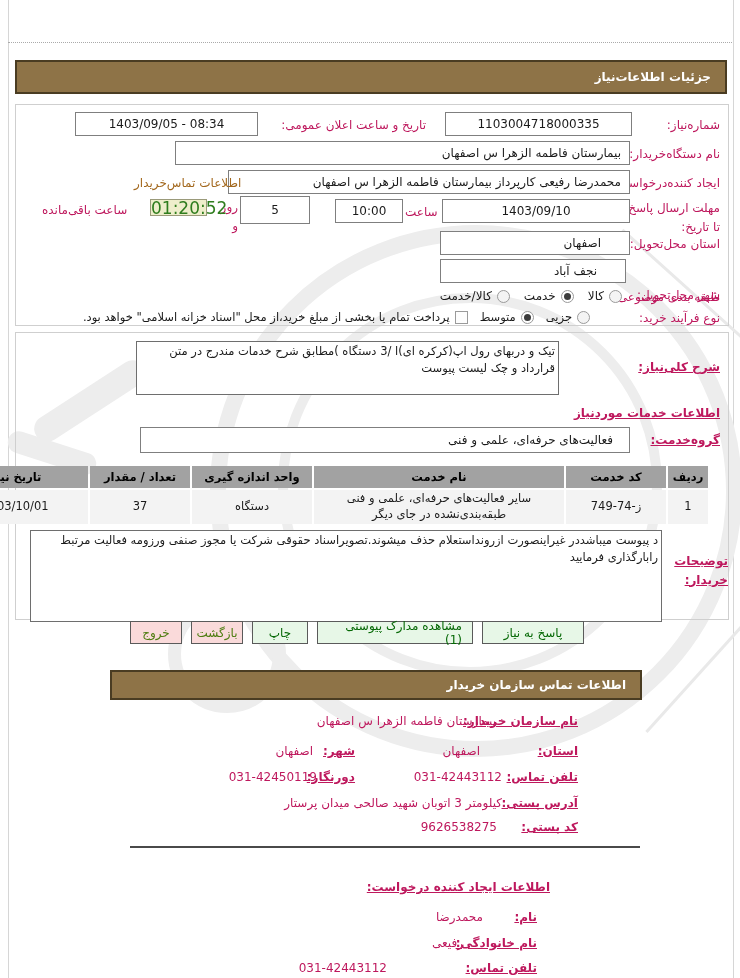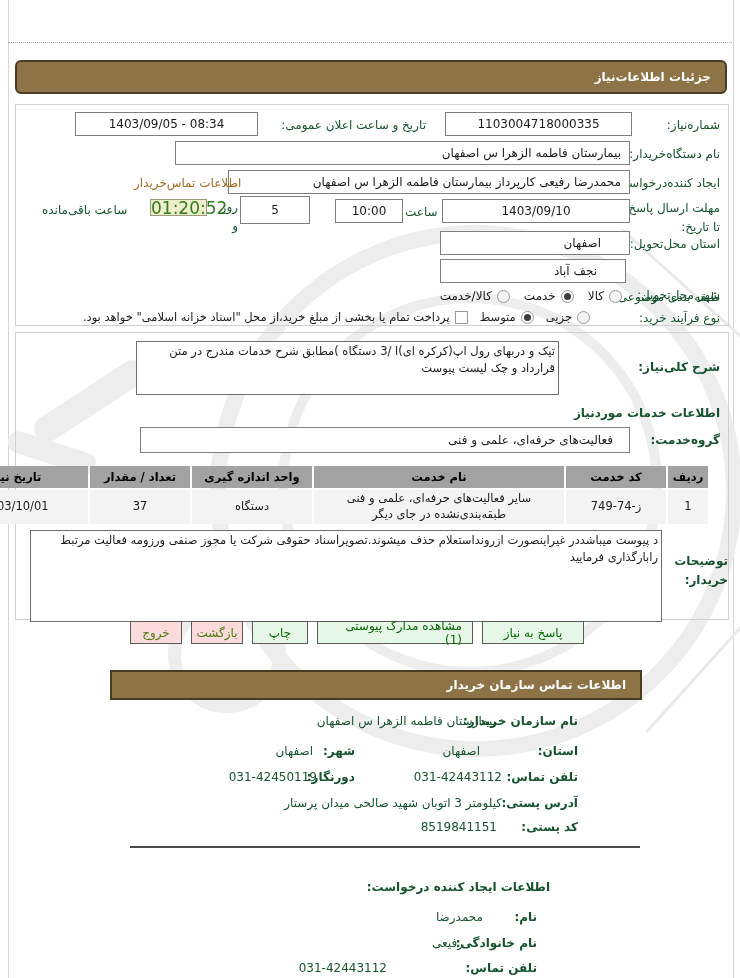--- a/index.html
+++ b/index.html
@@ -19,23 +19,23 @@
 
   .content{position:absolute; inset:0; z-index:1;}
 
   .bar{
     position:absolute; background:#8e7347; border:2px solid #4a3c22; color:#fff;
     font-weight:bold; display:flex; align-items:center; justify-content:flex-start;
     padding-right:14px; box-sizing:border-box;
   }
   .panel{position:absolute; border:1px solid #cfcfcf; background:transparent;}
 
-  .lbl{position:absolute; color:#14532d; white-space:nowrap;}
+  .lbl{position:absolute; color:#be185d; white-space:nowrap;}
   .lbl.wrap{white-space:normal; line-height:1.55;}
-  .bold{font-weight:bold;}
+  .bold{font-weight:bold;text-decoration:underline;}
 
   .box{
     position:absolute; background:#fff; border:1px solid #7f7f7f; box-sizing:border-box;
     display:flex; align-items:center; padding:0 8px; overflow:hidden; white-space:nowrap;
   }
   .box.center{justify-content:center; padding:9px;}
   .num{direction:ltr; unicode-bidi:embed;}
 
   .link{position:absolute; color:#a2671c; cursor:pointer; white-space:nowrap;}
 
@@ -84,21 +84,21 @@
   <div class="wm wm-ring" style="left:210px;top:225px;width:500px;height:500px;border-width:16px;"></div>
   <div class="wm wm-ring" style="left:278px;top:293px;width:364px;height:364px;border-width:10px;"></div>
   <div class="wm wm-ring" style="left:168px;top:595px;width:92px;height:92px;border-width:13px;"></div>
   <div class="wm wm-bar" style="left:26px;top:388px;width:128px;height:26px;transform:rotate(-33deg);"></div>
   <div class="wm wm-bar" style="left:6px;top:442px;width:92px;height:22px;transform:rotate(18deg);"></div>
   <div class="wm wm-line" style="left:598px;top:292px;width:190px;height:3px;transform:rotate(42deg);"></div>
   <div class="wm wm-line" style="left:615px;top:660px;width:190px;height:3px;transform:rotate(-48deg);"></div>
 
   <div class="content">
 
-    <div class="bar" style="left:15px;width:712px;top:60px;height:34px;border-radius:6px;">
+    <div class="bar" style="left:15px;width:712px;top:60px;height:34px;">
       <span>جزئیات اطلاعات‌نیاز</span>
     </div>
 
     <div class="panel" style="left:15px;width:712px;top:104px;height:220px;"></div>
 
     <span class="lbl" style="right:20px;top:118px;">شماره‌نیاز:</span>
     <div class="box center num" style="left:445px;width:187px;top:112px;height:24px;">
         <span>1103004718000335</span>
       </div>
 
@@ -245,21 +245,21 @@
 
     <span class="lbl bold" style="right:162px;top:770px;">تلفن تماس:</span>
     <span class="lbl num" style="right:238px;top:770px;">031-42443112</span>
     <span class="lbl bold" style="right:385px;top:770px;">دورنگار:</span>
     <span class="lbl num" style="right:423px;top:770px;">031-42450119</span>
 
     <span class="lbl bold" style="right:162px;top:796px;">آدرس پستی:</span>
     <span class="lbl" style="right:238px;top:796px;">کیلومتر 3 اتوبان شهید صالحی میدان پرستار</span>
 
     <span class="lbl bold" style="right:162px;top:820px;">کد پستی:</span>
-    <span class="lbl num" style="right:243px;top:820px;">8519841151</span>
+    <span class="lbl num" style="right:243px;top:820px;">9626538275</span>
 
     <div class="hr2" style="left:130px;width:510px;top:846px;"></div>
 
     <span class="lbl bold" style="right:190px;top:880px;">اطلاعات ایجاد کننده درخواست:</span>
 
     <span class="lbl bold" style="right:203px;top:910px;">نام:</span>
     <span class="lbl" style="right:257px;top:910px;">محمدرضا</span>
 
     <span class="lbl bold" style="right:203px;top:936px;margin-left:38px;">نام خانوادگی:</span>
     <span class="lbl" style="right:277px;top:936px;">رفیعی</span>

